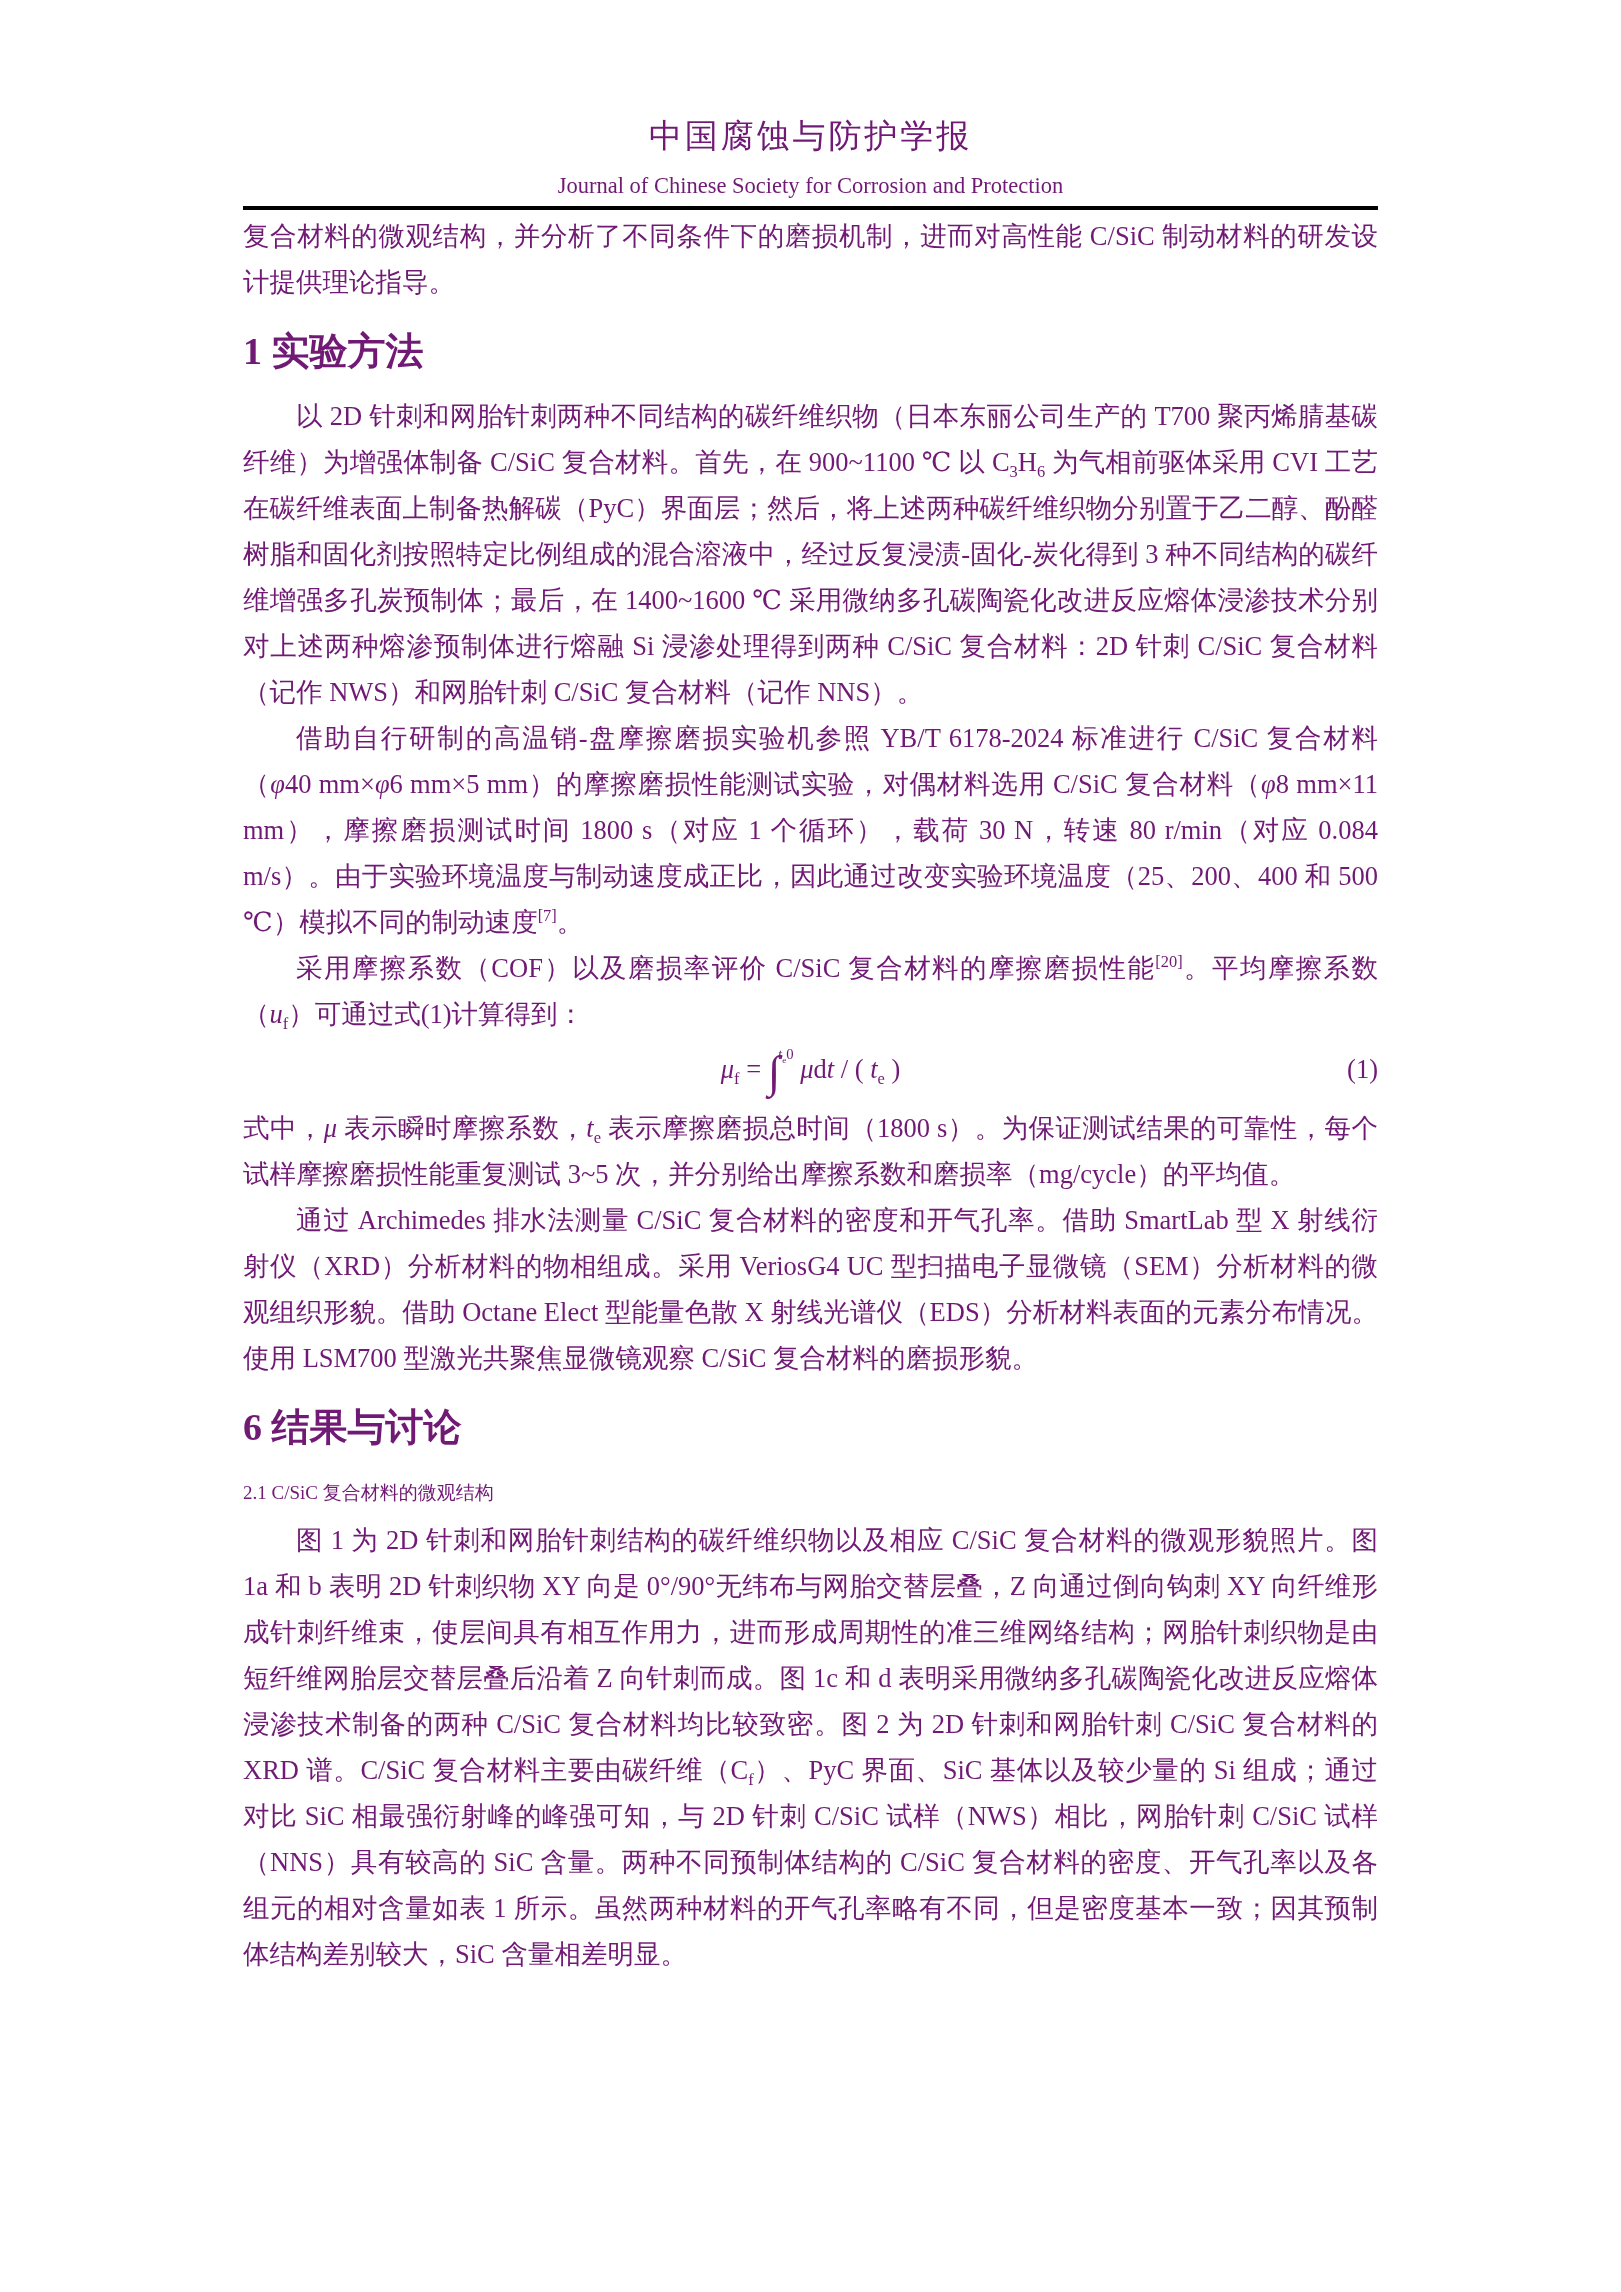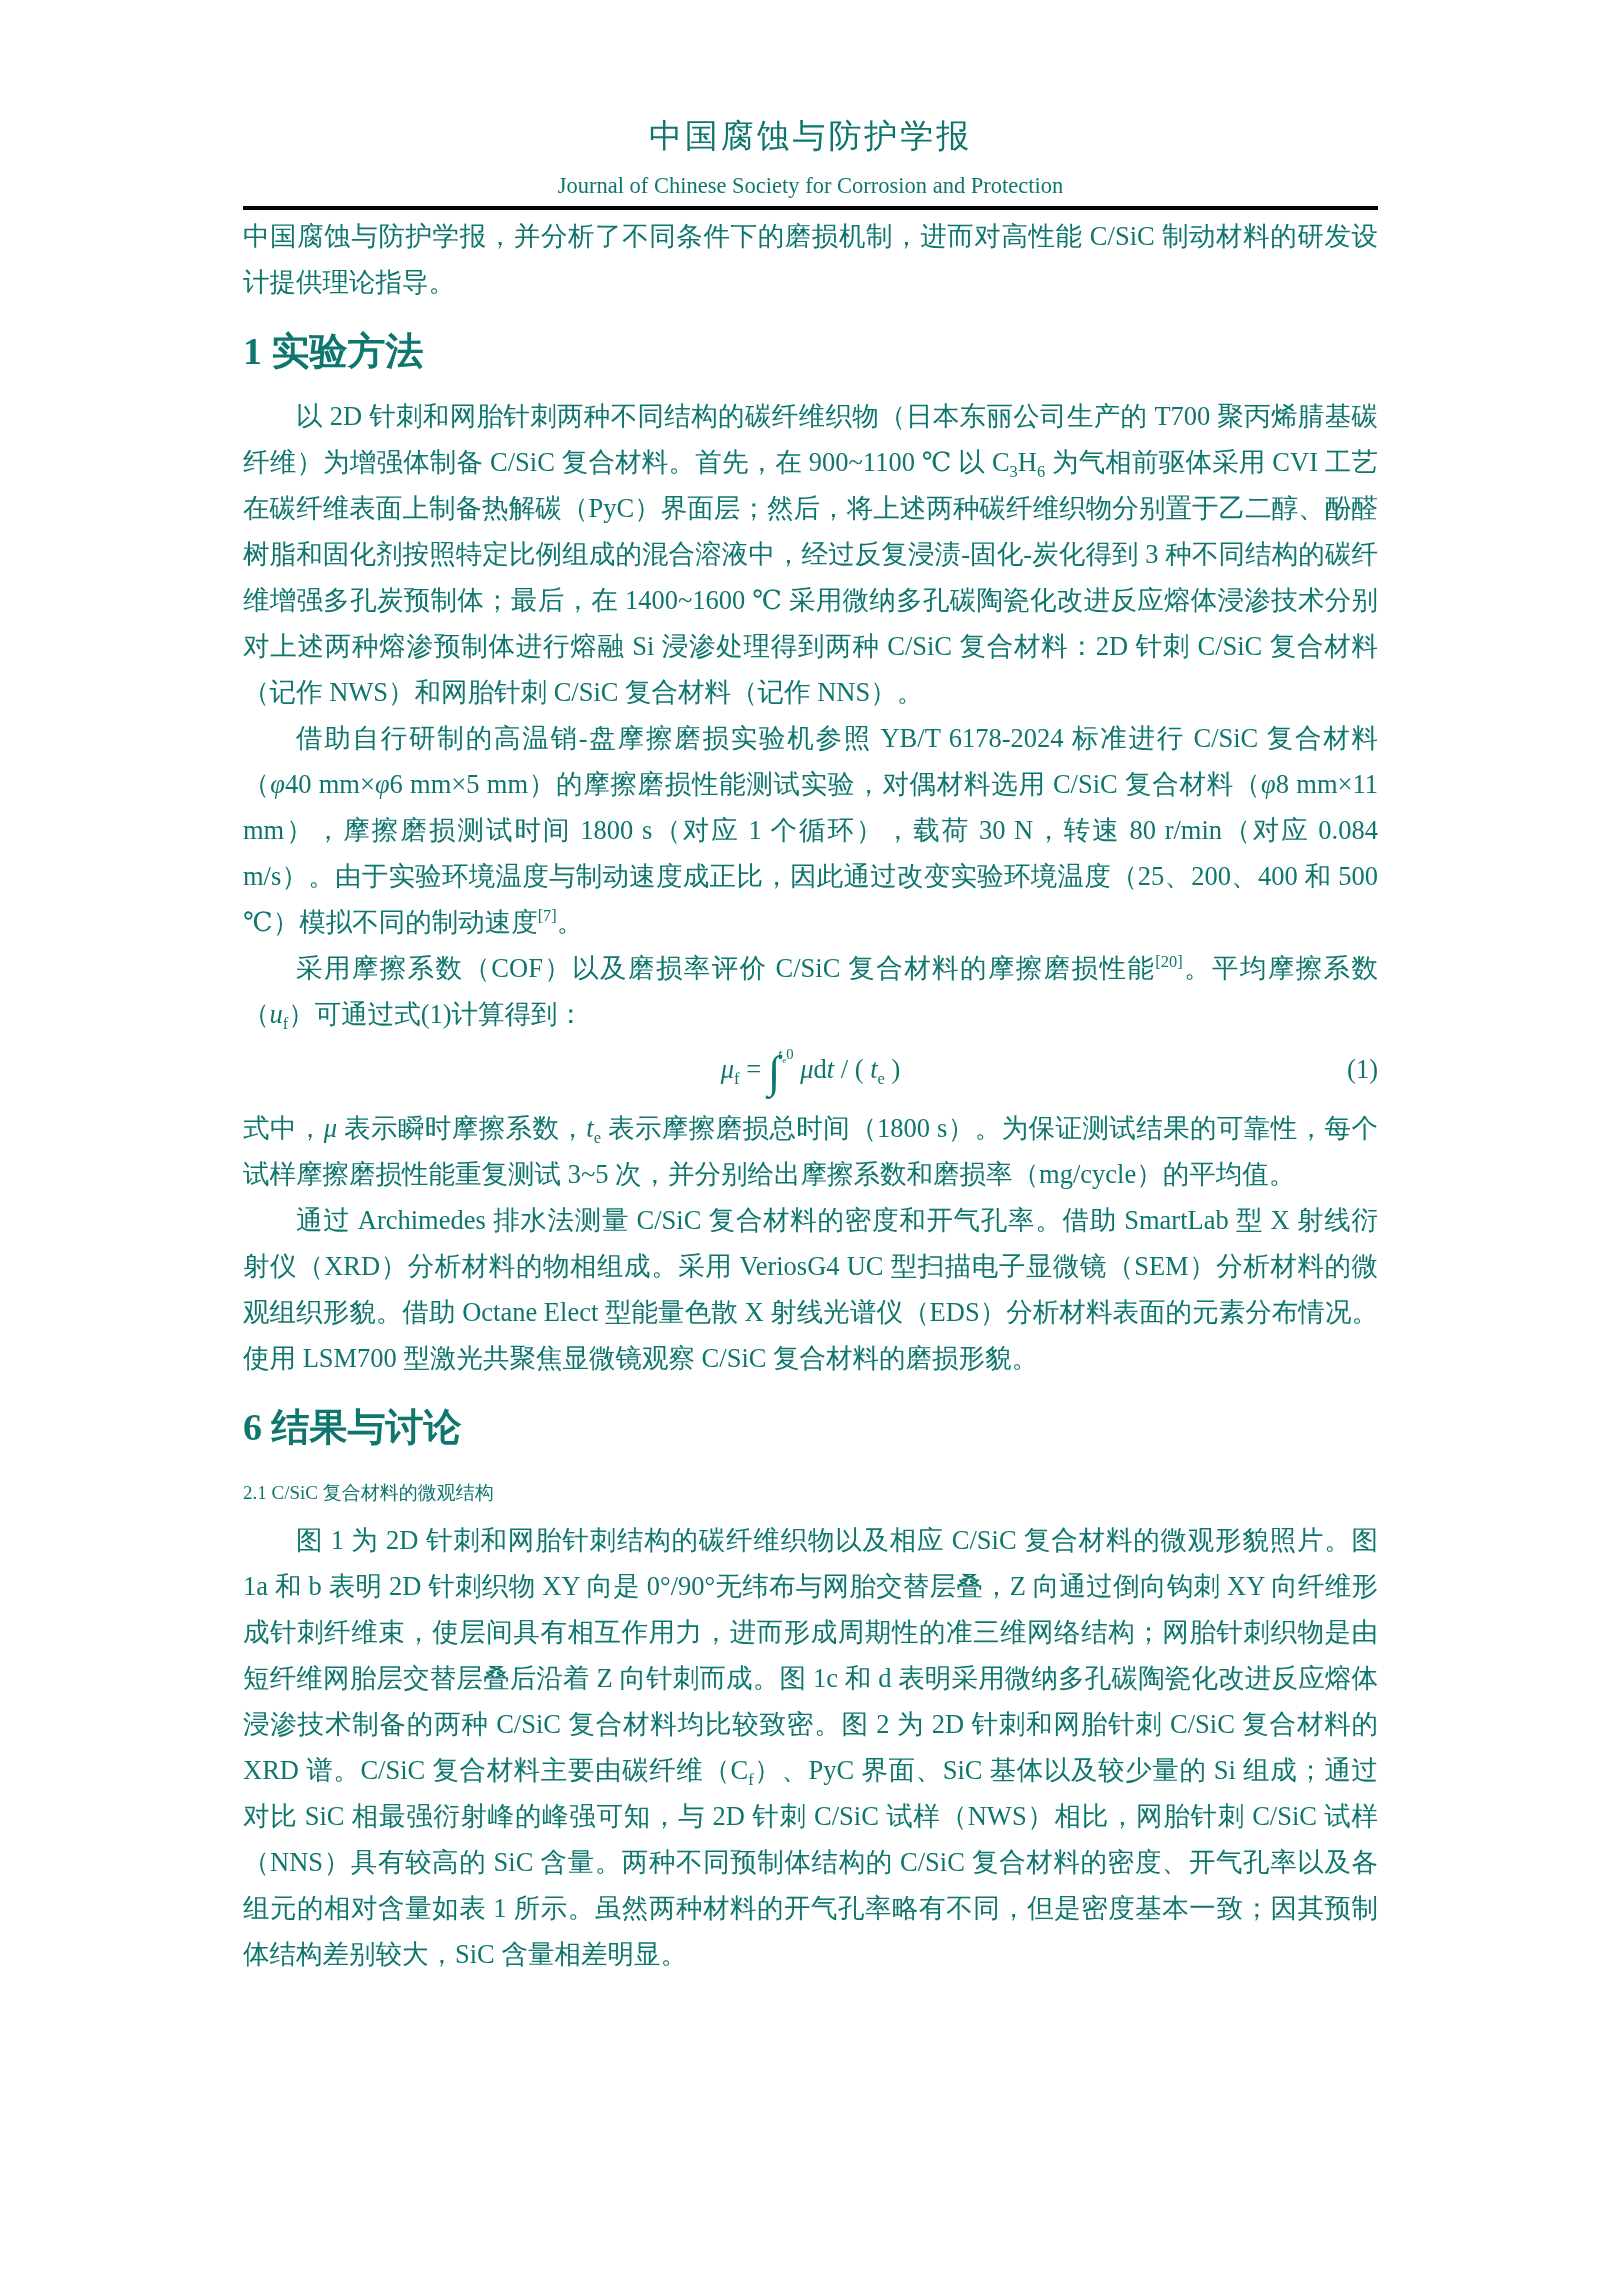--- a/index.html
+++ b/index.html
@@ -1,20 +1,20 @@
 <!DOCTYPE html>
 <html lang="zh"><head>
 <meta charset="utf-8">
 <style>
   html,body{margin:0;padding:0;background:#e8e8e8;}
   .page{
     position:relative;
     width:1621px;height:2293px;
     background:#ffffff;
-    color:#0f766e;
+    color:#701a75;
     font-family:"Liberation Serif","DejaVu Serif",serif;
     box-sizing:border-box;
     padding:116px 243px 0 243px;
     overflow:hidden;
   }
   .header{text-align:center;}
   .title-zh{
     font-size:33px;
     line-height:41px;
     letter-spacing:2.9px;
@@ -88,21 +88,21 @@
 
   <div class="header">
     <div class="title-zh">中国腐蚀与防护学报</div>
     <div class="title-en">Journal of Chinese Society for Corrosion and Protection</div>
   </div>
 
   <hr class="rule">
 
   <div class="content">
 
-    <p class="body">中国腐蚀与防护学报，并分析了不同条件下的磨损机制，进而对高性能 C/SiC 制动材料的研发设计提供理论指导。</p>
+    <p class="body">复合材料的微观结构，并分析了不同条件下的磨损机制，进而对高性能 C/SiC 制动材料的研发设计提供理论指导。</p>
 
     <div class="h1">1 实验方法</div>
 
     <p class="body indent">以 2D 针刺和网胎针刺两种不同结构的碳纤维织物（日本东丽公司生产的 T700 聚丙烯腈基碳纤维）为增强体制备 C/SiC 复合材料。首先，在 900~1100 ℃ 以 C<sub>3</sub>H<sub>6</sub> 为气相前驱体采用 CVI 工艺在碳纤维表面上制备热解碳（PyC）界面层；然后，将上述两种碳纤维织物分别置于乙二醇、酚醛树脂和固化剂按照特定比例组成的混合溶液中，经过反复浸渍-固化-炭化得到 3 种不同结构的碳纤维增强多孔炭预制体；最后，在 1400~1600 ℃ 采用微纳多孔碳陶瓷化改进反应熔体浸渗技术分别对上述两种熔渗预制体进行熔融 Si 浸渗处理得到两种 C/SiC 复合材料：2D 针刺 C/SiC 复合材料（记作 NWS）和网胎针刺 C/SiC 复合材料（记作 NNS）。</p>
 
     <p class="body indent">借助自行研制的高温销-盘摩擦磨损实验机参照 YB/T 6178-2024 标准进行 C/SiC 复合材料（<i>φ</i>40 mm×<i>φ</i>6 mm×5 mm）的摩擦磨损性能测试实验，对偶材料选用 C/SiC 复合材料（<i>φ</i>8 mm×11 mm），摩擦磨损测试时间 1800 s（对应 1 个循环），载荷 30 N，转速 80 r/min（对应 0.084 m/s）。由于实验环境温度与制动速度成正比，因此通过改变实验环境温度（25、200、400 和 500 ℃）模拟不同的制动速度<sup>[7]</sup>。</p>
 
     <p class="body indent">采用摩擦系数（COF）以及磨损率评价 C/SiC 复合材料的摩擦磨损性能<sup>[20]</sup>。平均摩擦系数（<i>u</i><sub>f</sub>）可通过式(1)计算得到：</p>
 
     <div class="eqrow">

